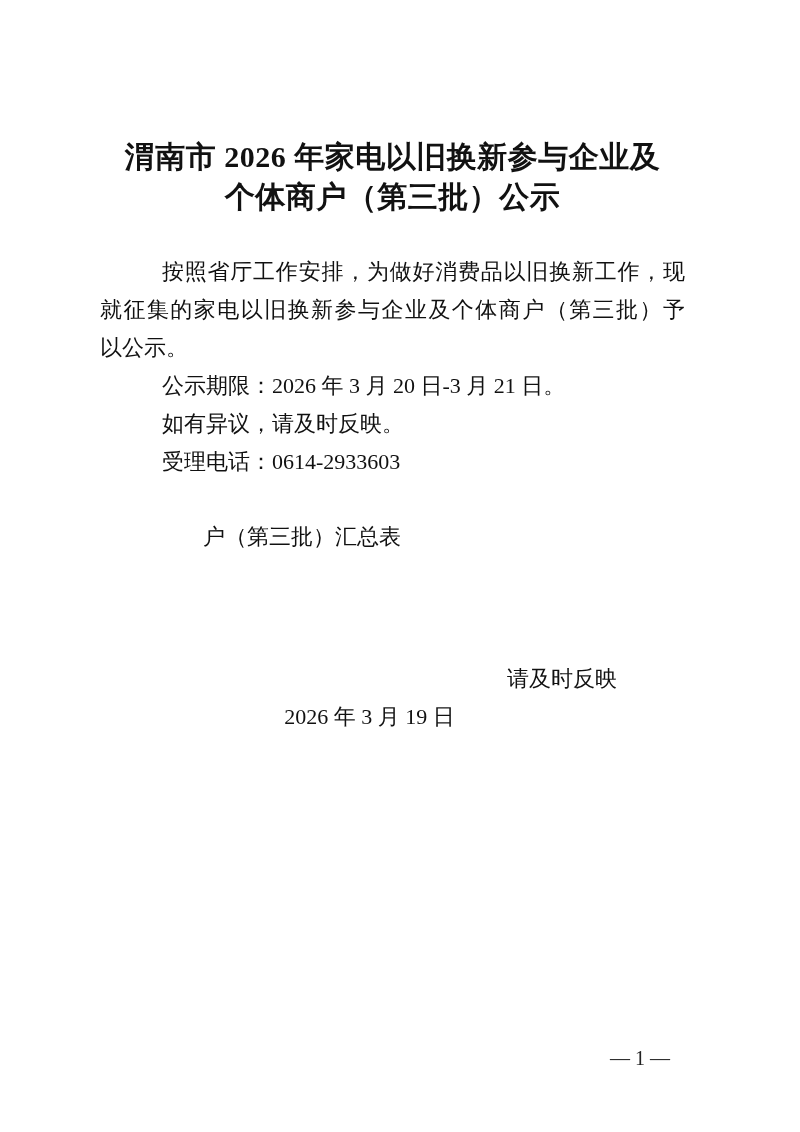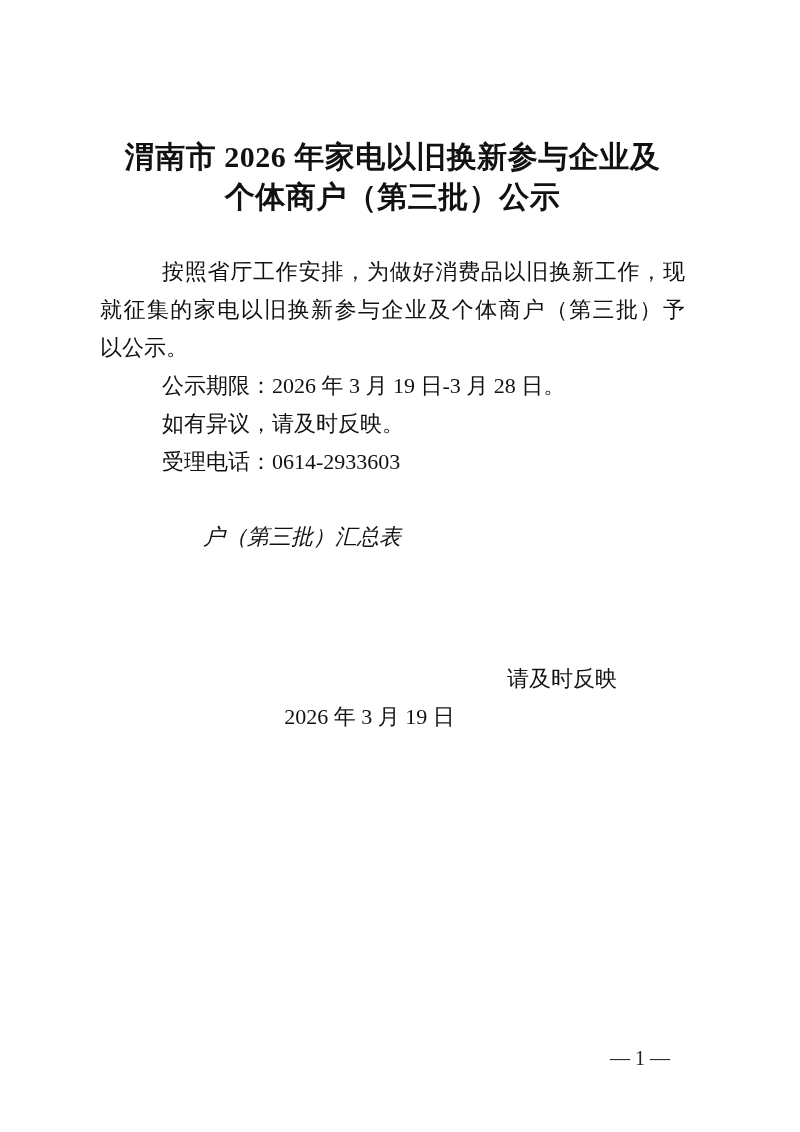--- a/index.html
+++ b/index.html
@@ -39,21 +39,21 @@
   .line { display: block; }
   .just {
     text-align: justify;
     text-align-last: justify;
     text-justify: inter-character;
   }
   .firstline { text-indent: 62px; }
   .ind2 { padding-left: 62px; }
   .attachments { margin-top: 37px; }
   .att-cont { margin-left: 112px; }
-  .att-cont2 { margin-left: 103px; font-style: italic; }
+  .att-cont2 { margin-left: 103px; }
   .signature { margin-top: 104px; }
   .sig-org  { text-align: right; padding-right: 68px; }
   .sig-date { text-align: center; padding-right: 46px; }
   .footer {
     position: absolute;
     top: 1046px;
     left: 610px;
     font-size: 20px;
     line-height: 24px;
     color: #222222;
@@ -71,21 +71,21 @@
       <span class="tline">个体商户（第三批）公示</span>
     </h1>
 
     <div class="bodytext">
       <div class="para">
         <span class="line just firstline">按照省厅工作安排，为做好消费品以旧换新工作，现</span>
         <span class="line just">就征集的家电以旧换新参与企业及个体商户（第三批）予</span>
         <span class="line">以公示。</span>
       </div>
 
-      <div class="line ind2">公示期限：2026 年 3 月 19 日-3 月 28 日。</div>
+      <div class="line ind2">公示期限：2026 年 3 月 20 日-3 月 21 日。</div>
       <div class="line ind2">如有异议，请及时反映。</div>
       <div class="line ind2">受理电话：0614-2933603</div>
 
       <div class="attachments">
         <div class="line att-cont2">户（第三批）汇总表</div>
       </div>
 
       <div class="signature">
         <div class="line sig-org">请及时反映</div>
         <div class="line sig-date">2026 年 3 月 19 日</div>

